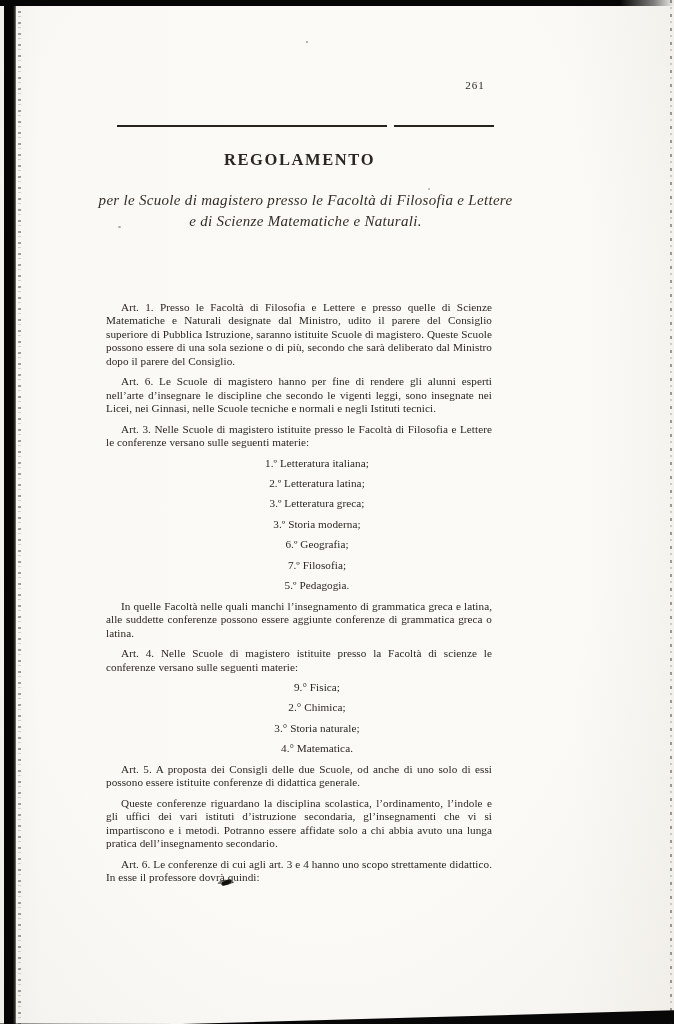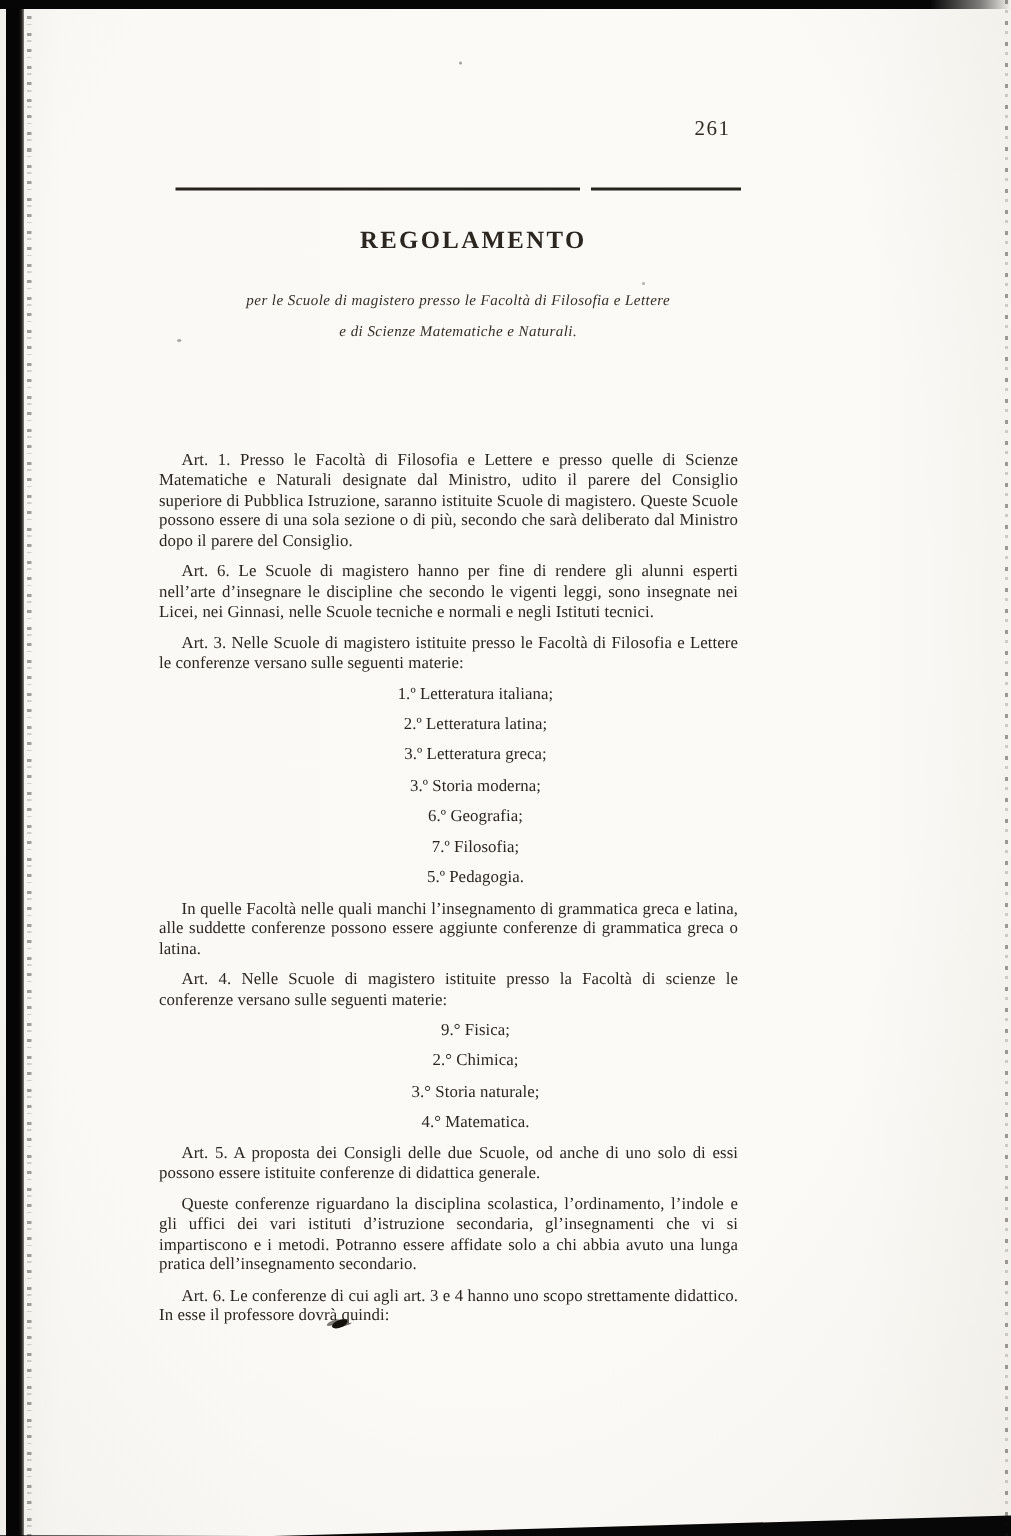--- a/index.html
+++ b/index.html
@@ -42,34 +42,34 @@
   .speck.s3 { left:118px; top:226px; width:3px; height:2px; opacity:.45; }
   .ink-blot {
     position:absolute; left:221px; top:880px; width:11px; height:5px;
     background:#14110d; border-radius:60% 40% 55% 45%;
     transform:rotate(-18deg);
     box-shadow:-4px -2px 0 -1px rgba(20,17,13,0.55), 4px 2px 0 -2px rgba(20,17,13,0.6);
   }
   
   .page-number {
     position:absolute; left:455px; top:79px; width:40px;
-    font-size:14px; letter-spacing:1px; color:#2e2921; text-align:center;
+    font-size:11px; letter-spacing:1px; color:#2e2921; text-align:center;
   }
   .header-rule {
     position:absolute; left:117px; top:117px; width:377px; height:2px; border:0;
     background:linear-gradient(90deg, #26221c 0 71.5%, transparent 71.5% 73.5%, #26221c 73.5% 100%);
   }
   .doc-title {
-    position:absolute; left:127px; top:150px; width:377px; margin:0;
+    position:absolute; left:111px; top:150px; width:377px; margin:0;
     font-size:16.5px; font-weight:bold; letter-spacing:1.6px;
     color:#2b2620; text-align:center;
   }
   .doc-subtitle {
     position:absolute; left:87px; top:190px; width:437px; margin:0;
-    font-style:italic; font-size:10px; line-height:21px;
+    font-style:italic; font-size:15px; line-height:21px;
     color:#332d25; text-align:center; letter-spacing:0.3px;
   }
   
   .doc-body {
     position:absolute; left:99px; top:294px; width:400px;
     font-size:11.2px; line-height:13.45px; color:#2b2620;
     text-align:justify; letter-spacing:0.05px;
   }
   .doc-body p { margin:7px; }
   .doc-body p.para { text-indent:15px; }

